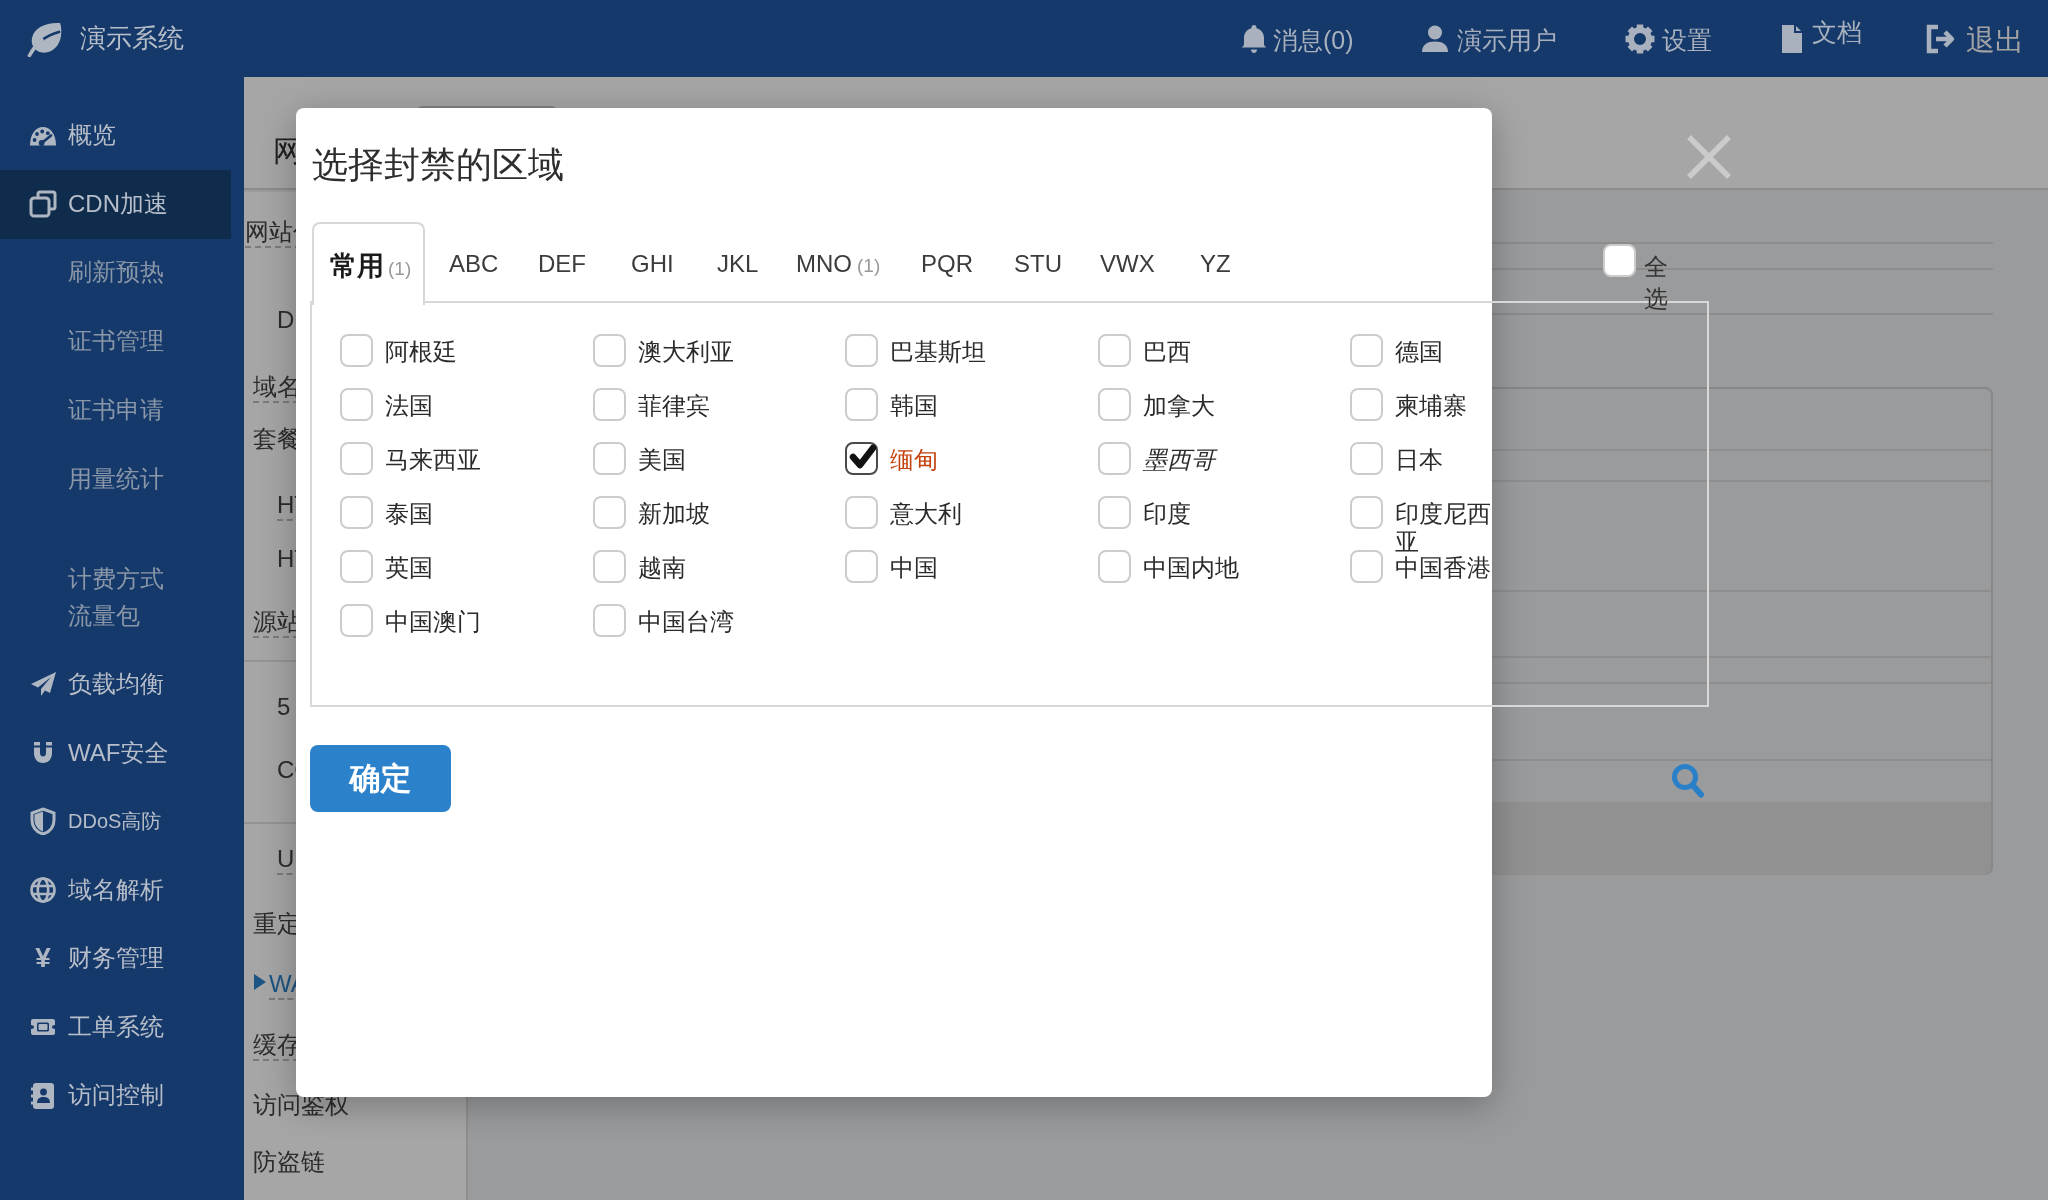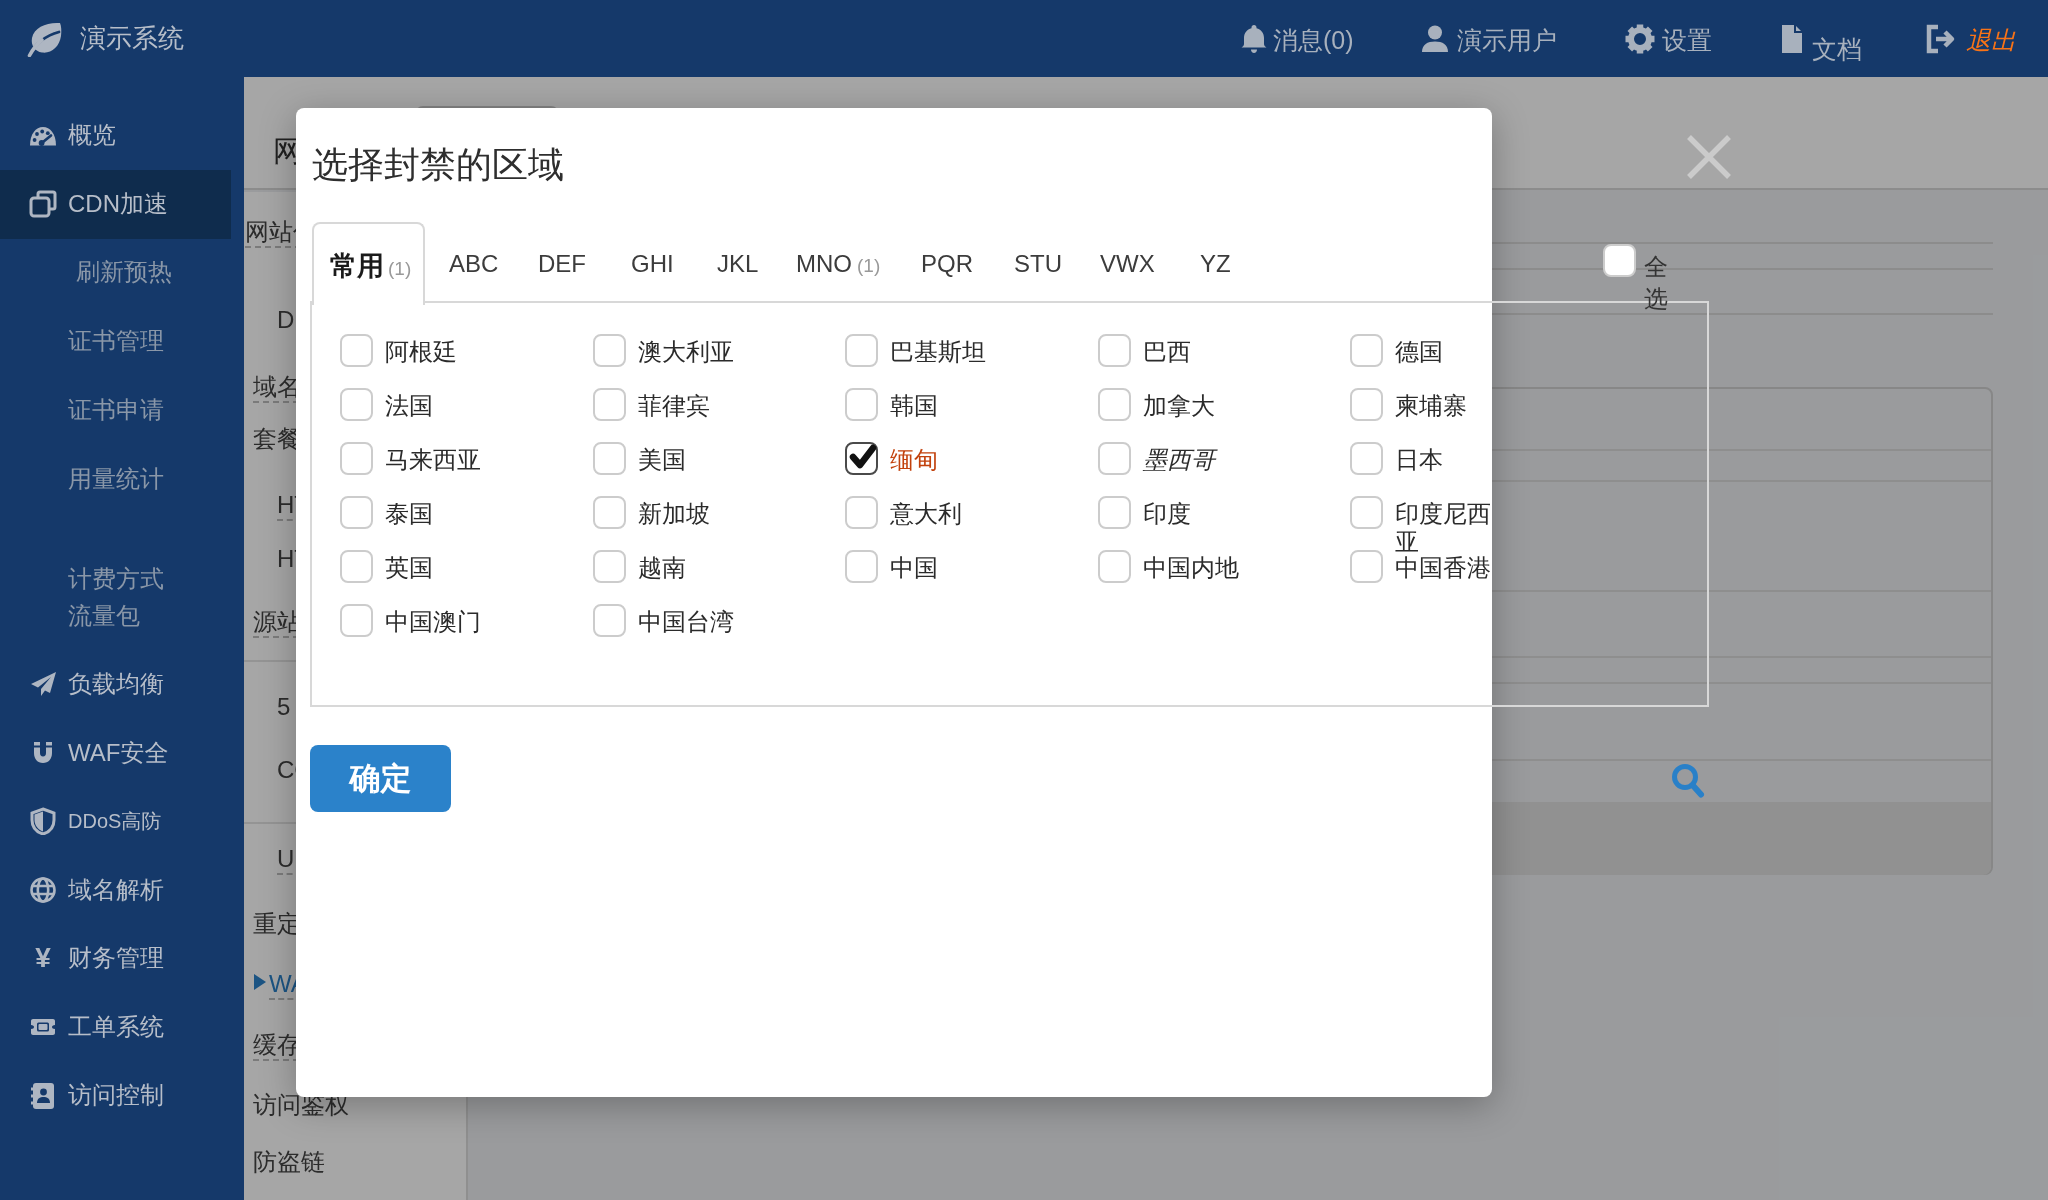--- a/index.html
+++ b/index.html
@@ -78,47 +78,47 @@
 <line x1="26.2" y1="5.8" x2="21.8" y2="10.2"></line>
           <line x1="10.2" y1="21.8" x2="5.8" y2="26.2"></line>
 </g>
         <circle cx="16" cy="16" r="4" fill="#15396A"></circle>
       </svg>
       <div class="abs" style="left:1662px;top:26px;font-size:25px;line-height:28px;color:#A8B1BD;">设置</div>
 <svg class="abs" style="left:1776px;top:23px" width="32" height="32" viewBox="0 0 32 32">
         <path d="M6 2 L19 2 L26 9 L26 30 L6 30 Z" fill="#A8B1BD"></path>
         <path d="M19 2 L19 9 L26 9" fill="none" stroke="#15396A" stroke-width="2"></path>
       </svg>
-      <div class="abs" style="left:1812px;top:35px;font-size:25px;line-height:28px;color:#A8B1BD;">文档</div>
+      <div class="abs" style="left:1812px;top:18px;font-size:25px;line-height:28px;color:#A8B1BD;">文档</div>
 <svg class="abs" style="left:1924px;top:23px" width="32" height="32" viewBox="0 0 32 32">
         <path d="M14 4 L5 4 L5 28 L14 28" fill="none" stroke="#A8B1BD" stroke-width="4.5"></path>
         <path d="M12 16 L27 16 M21 9 L28 16 L21 23" fill="none" stroke="#A8B1BD" stroke-width="4.5" stroke-linejoin="round"></path>
       </svg>
-      <div class="abs" style="left:1966px;top:26px;font-size:25px;line-height:28px;color:#f97316;font-style:italic;">退出</div>
+      <div class="abs" style="left:1966px;top:26px;font-size:29px;line-height:28px;color:#a3a3a3;">退出</div>
 </div>
 <div class="abs" style="left:0;top:77px;width:244px;height:1123px;background:#15396A;">
 <div class="abs" style="left:0;top:93px;width:231px;height:69px;background:#0F2C4D;"></div>
 <svg class="abs" style="left:29px;top:44px" width="28" height="28" viewBox="0 0 28 28">
         <path d="M1 24.5 C1 13 6.8 6 14 6 C21.2 6 27 13 27 24.5 Z" fill="#AEB6C2"></path>
         <circle cx="5.6" cy="19" r="1.9" fill="#15396A"></circle>
         <circle cx="8" cy="13" r="1.9" fill="#15396A"></circle>
         <circle cx="13.2" cy="10.5" r="1.9" fill="#15396A"></circle>
         <circle cx="18.8" cy="12.2" r="1.9" fill="#15396A"></circle>
         <path d="M12.8 22 L22 14.5" stroke="#15396A" stroke-width="2.7" stroke-linecap="round"></path>
         <circle cx="12.6" cy="22" r="2.9" fill="#15396A"></circle>
       </svg>
       <div class="abs" style="left:68px;top:44px;font-size:24px;line-height:28px;color:#B7BEC9;">概览</div>
 <svg class="abs" style="left:29px;top:113px" width="28" height="28" viewBox="0 0 28 28">
         <g fill="none" stroke="#AEB6C2" stroke-width="3">
           <rect x="2" y="8" width="18" height="18" rx="3"></rect>
           <path d="M9 8 L9 4 C9 3 9.8 2 11 2 L24 2 C25.2 2 26 3 26 4 L26 17 C26 18.2 25.2 19 24 19 L20 19"></path>
         </g>
       </svg>
       <div class="abs" style="left:68px;top:113px;font-size:24px;line-height:28px;color:#B7BEC9;">CDN加速</div>
-<div class="abs" style="left:76px;top:181px;font-size:24px;line-height:28px;color:#8A97A8;">刷新预热</div>
+<div class="abs" style="left:68px;top:181px;font-size:24px;line-height:28px;color:#8A97A8;">刷新预热</div>
 <div class="abs" style="left:68px;top:250px;font-size:24px;line-height:28px;color:#8A97A8;">证书管理</div>
 <div class="abs" style="left:68px;top:319px;font-size:24px;line-height:28px;color:#8A97A8;">证书申请</div>
 <div class="abs" style="left:68px;top:388px;font-size:24px;line-height:28px;color:#8A97A8;">用量统计</div>
 <div class="abs" style="left:68px;top:456px;font-size:24px;line-height:28px;color:#8A97A8;margin-top:32px;">计费方式</div>
 <div class="abs" style="left:68px;top:525px;font-size:24px;line-height:28px;color:#8A97A8;">流量包</div>
 <svg class="abs" style="left:29px;top:593px" width="28" height="28" viewBox="0 0 28 28">
         <path d="M27 2 L2 14 L9 17.5 L22 7 L12 19 L12 26 L16 20.5 L21 23 Z" fill="#AEB6C2"></path>
       </svg>
       <div class="abs" style="left:68px;top:593px;font-size:24px;line-height:28px;color:#B7BEC9;">负载均衡</div>
 <svg class="abs" style="left:29px;top:662px" width="28" height="28" viewBox="0 0 28 28">

